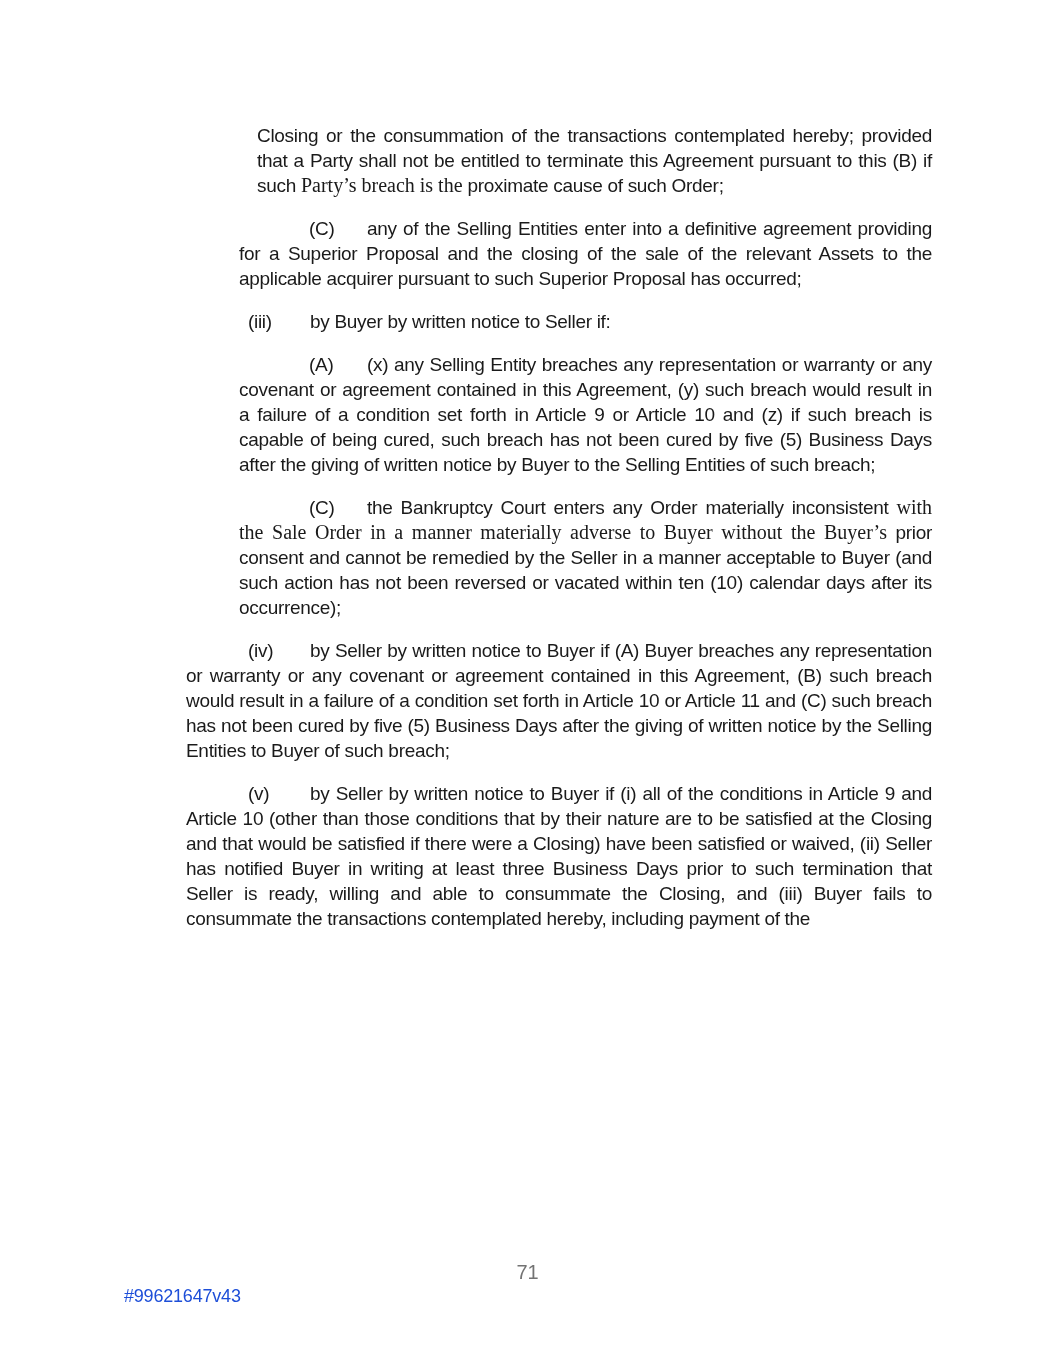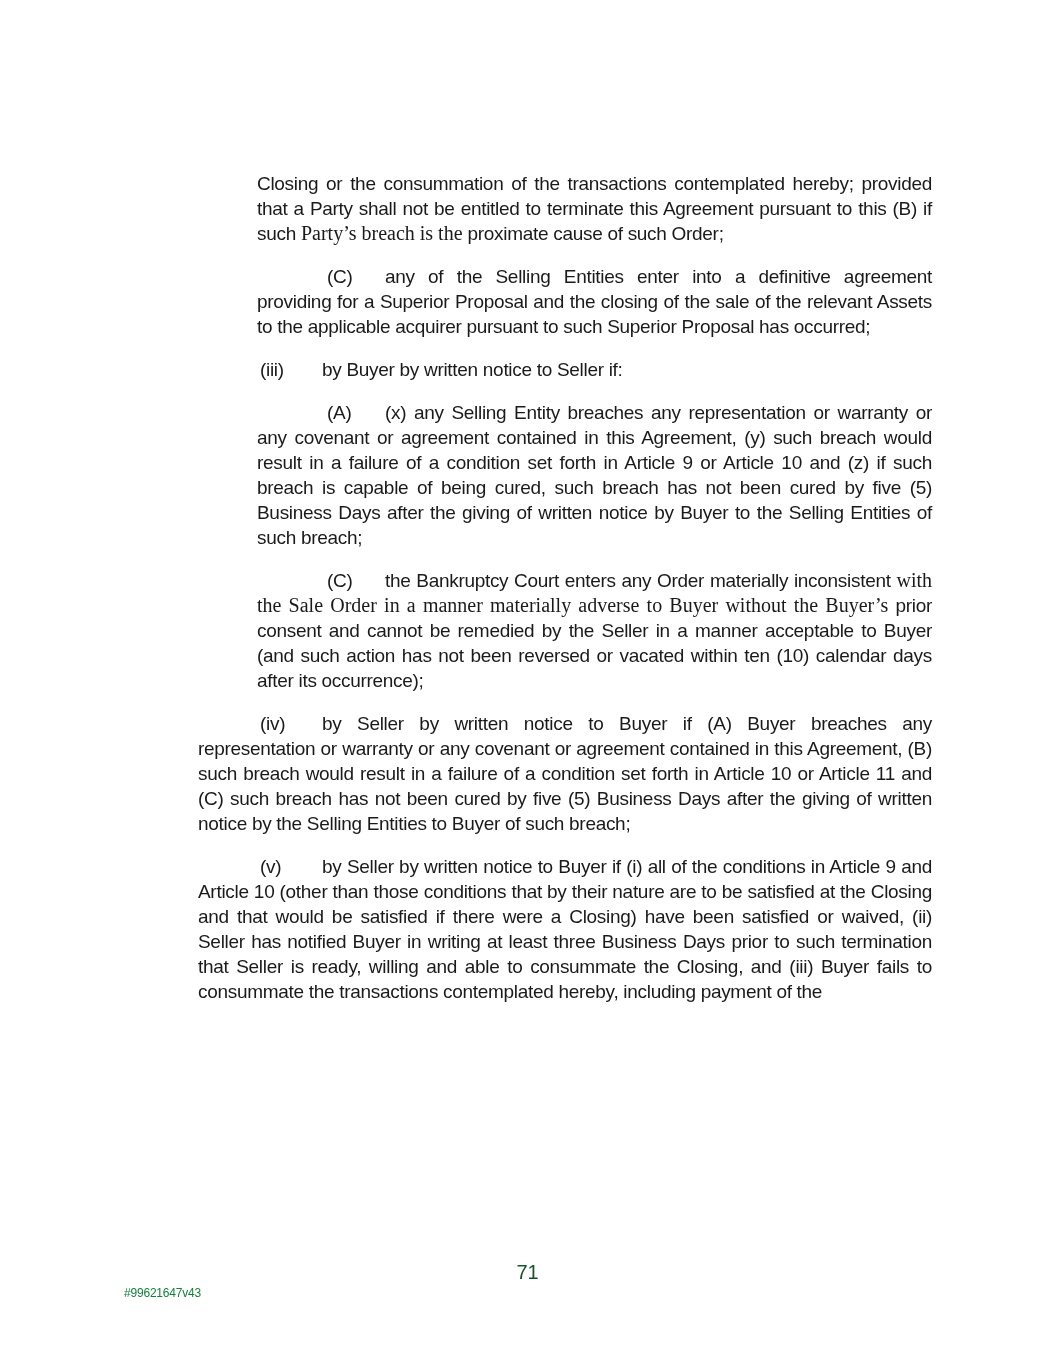--- a/index.html
+++ b/index.html
@@ -23,25 +23,25 @@
     width: 746px;
   }
   .para {
     margin: 0 0 18px 0;
     font-size: 19px;
     line-height: 25px;
     text-align: justify;
     letter-spacing: -0.3px;
   }
   
-  .level-sub-continuation { margin-left: 71px; margin-top: 48px; }
+  .level-sub-continuation { margin-left: 71px; }
   
-  .level-alpha { margin-left: 71px; text-indent: 70px; }
+  .level-alpha { margin-left: 53px; text-indent: 70px; }
   
-  .level-roman { margin-left: 12px; text-indent: 62px; }
+  .level-roman { margin-left: 0; text-indent: 62px; }
   .clause-label {
     display: inline-block;
     text-indent: 0;
     letter-spacing: -0.3px;
   }
   .level-alpha .clause-label { width: 58px; }
   .level-roman .clause-label { width: 62px; }
   .seg-sans { font-family: "Liberation Sans", sans-serif; }
   .seg-serif {
     font-family: "Liberation Serif", serif;
@@ -49,29 +49,29 @@
     line-height: 25px;
     letter-spacing: 0;
   }
   .page-number {
     position: absolute;
     left: 0;
     top: 1261px;
     width: 100%;
     text-align: center;
     font-size: 20px;
-    color: #14532d;
+    color: #737373;
   }
   .doc-id {
     position: absolute;
     left: 124px;
     top: 1286px;
-    font-size: 12px;
+    font-size: 18px;
     letter-spacing: -0.2px;
-    color: #15803d;
+    color: #1d4ed8;
   }
 </style>
 </head>
 <body>
 
 <div class="page">
   <section class="doc-body" id="doc-body">
       <p class="para level-sub-continuation"><span class="seg-sans">Closing or the consummation of the transactions contemplated hereby; provided that a Party shall not be entitled to terminate this Agreement pursuant to this (B) if such </span><span class="seg-serif">Party’s breach is the </span><span class="seg-sans">proximate cause of such Order;</span></p>
       <p class="para level-alpha"><span class="clause-label">(C)</span><span class="seg-sans">any of the Selling Entities enter into a definitive agreement providing for a Superior Proposal and the closing of the sale of the relevant Assets to the applicable acquirer pursuant to such Superior Proposal has occurred;</span></p>
       <p class="para level-roman"><span class="clause-label">(iii)</span><span class="seg-sans">by Buyer by written notice to Seller if:</span></p>

